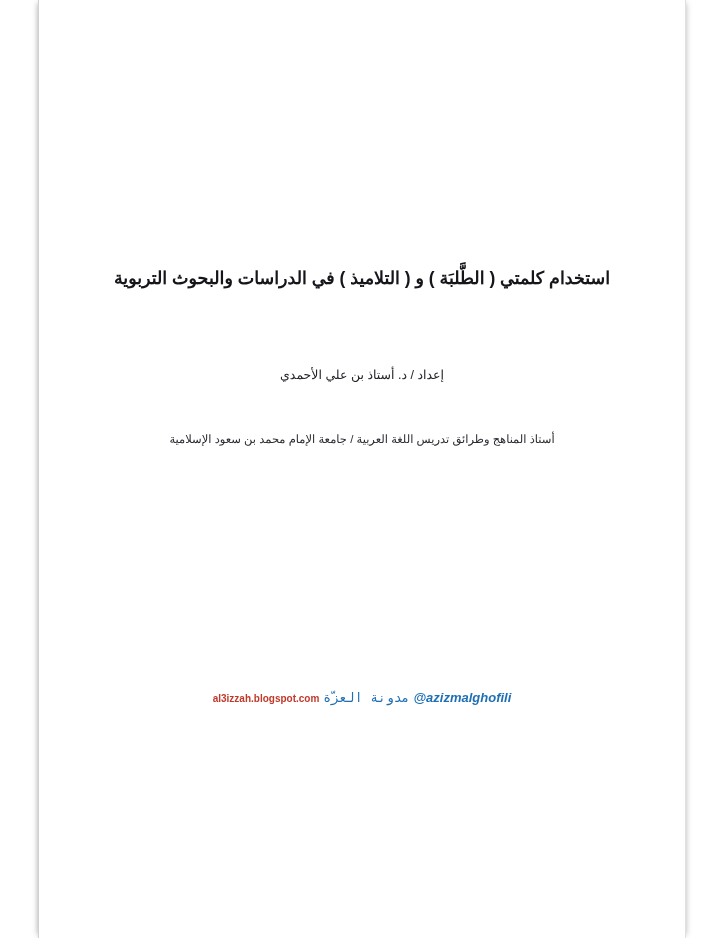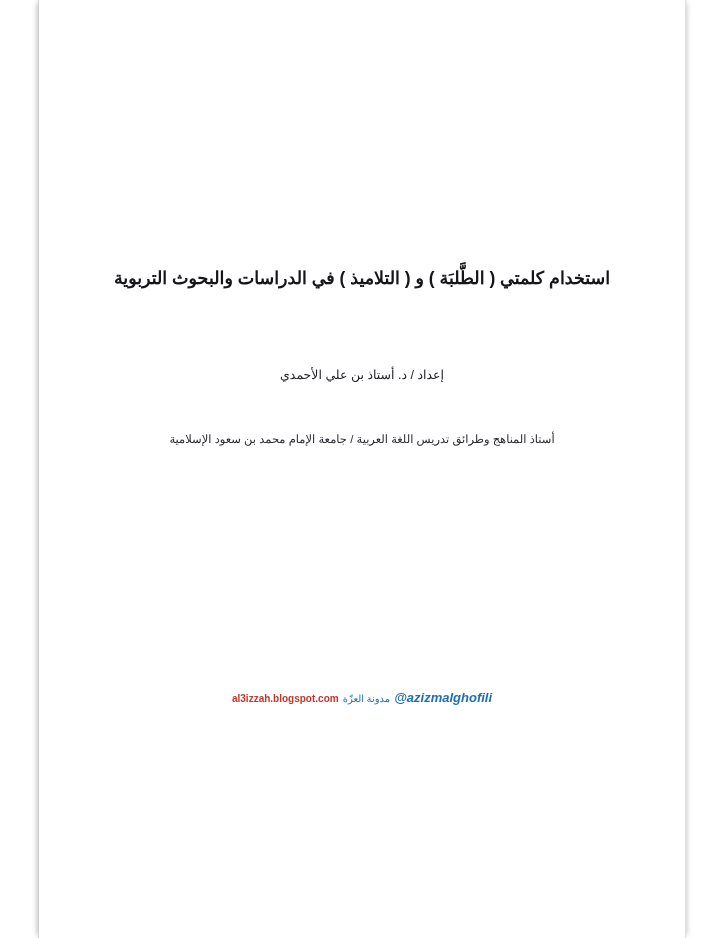--- a/index.html
+++ b/index.html
@@ -125,22 +125,22 @@
   }
   .credit-handle {
     font-family: "Liberation Sans", sans-serif;
     font-weight: bold;
     font-style: italic;
     font-size: 13px;
     color: #1f6fb5;
     direction: ltr;
   }
   .credit-blogname {
-    font-family: Liberation Serif, serif;
-    font-size: 10px;
+    font-family: Liberation Mono, monospace;
+    font-size: 13px;
     color: #1f6fb5;
     direction: rtl;
   }
   .credit-url {
     font-family: "Liberation Sans", sans-serif;
     font-weight: bold;
     font-size: 10px;
     color: #c0392b;
     direction: ltr;
   }

